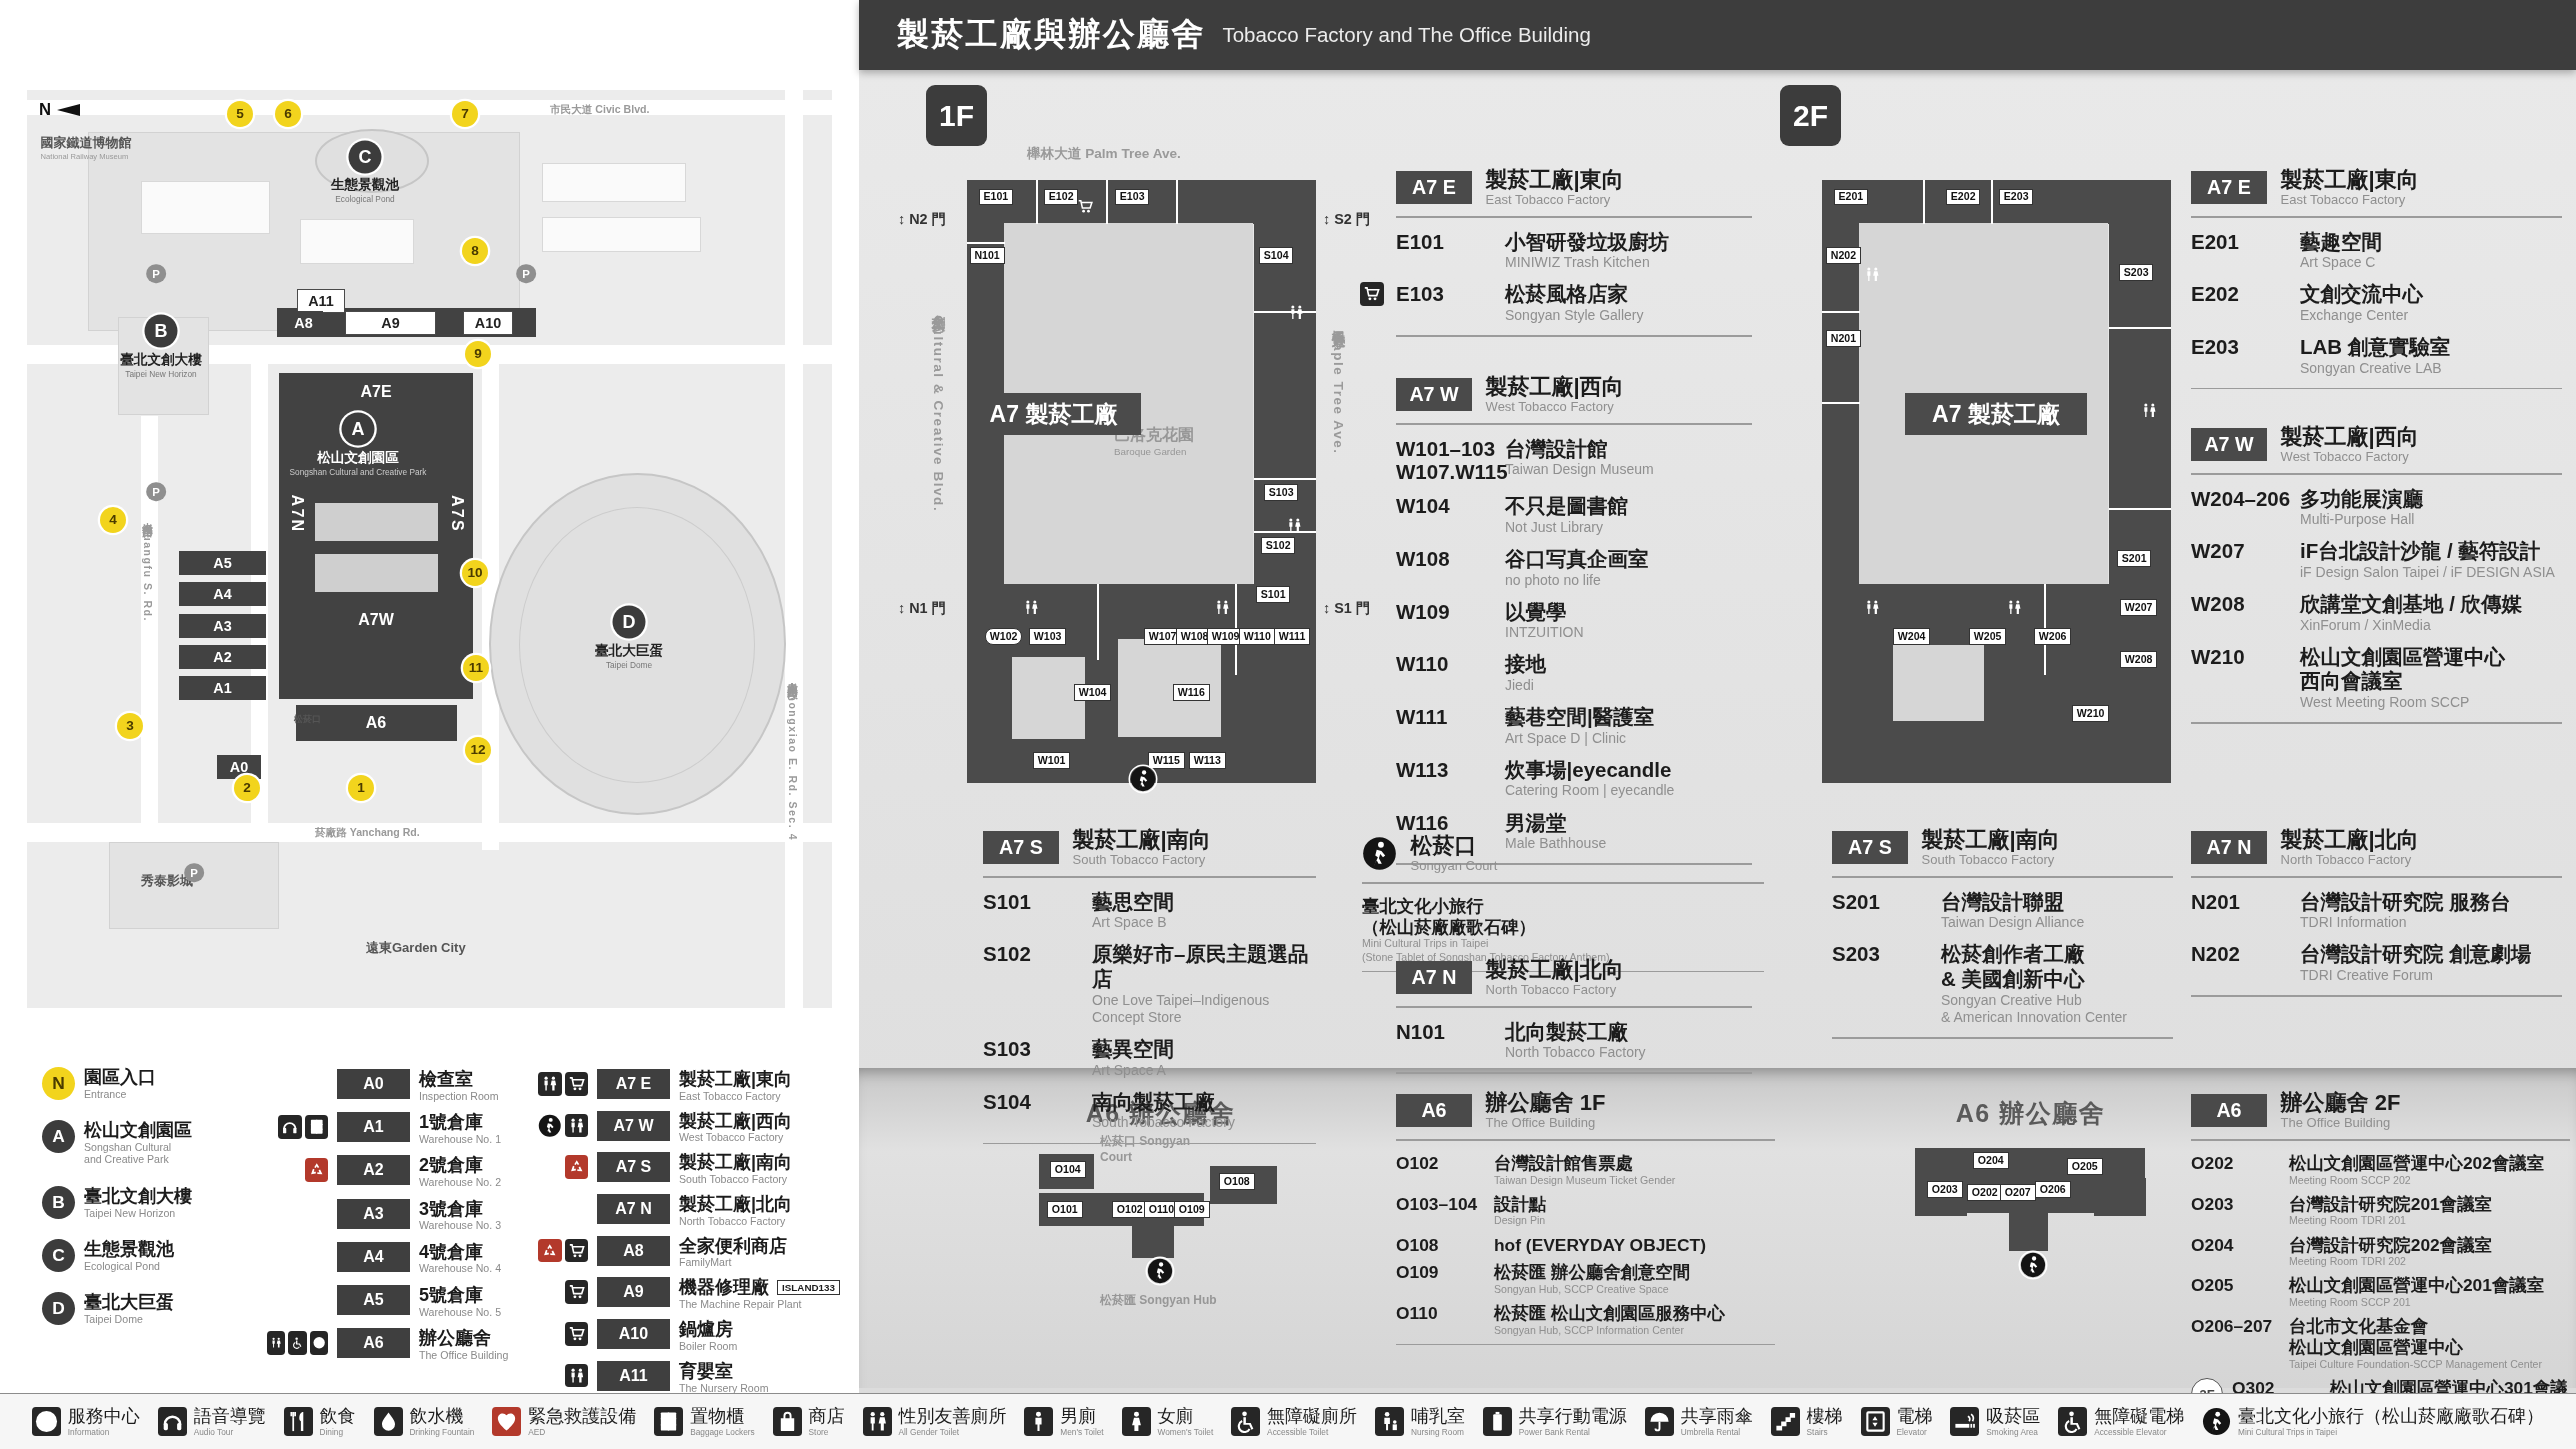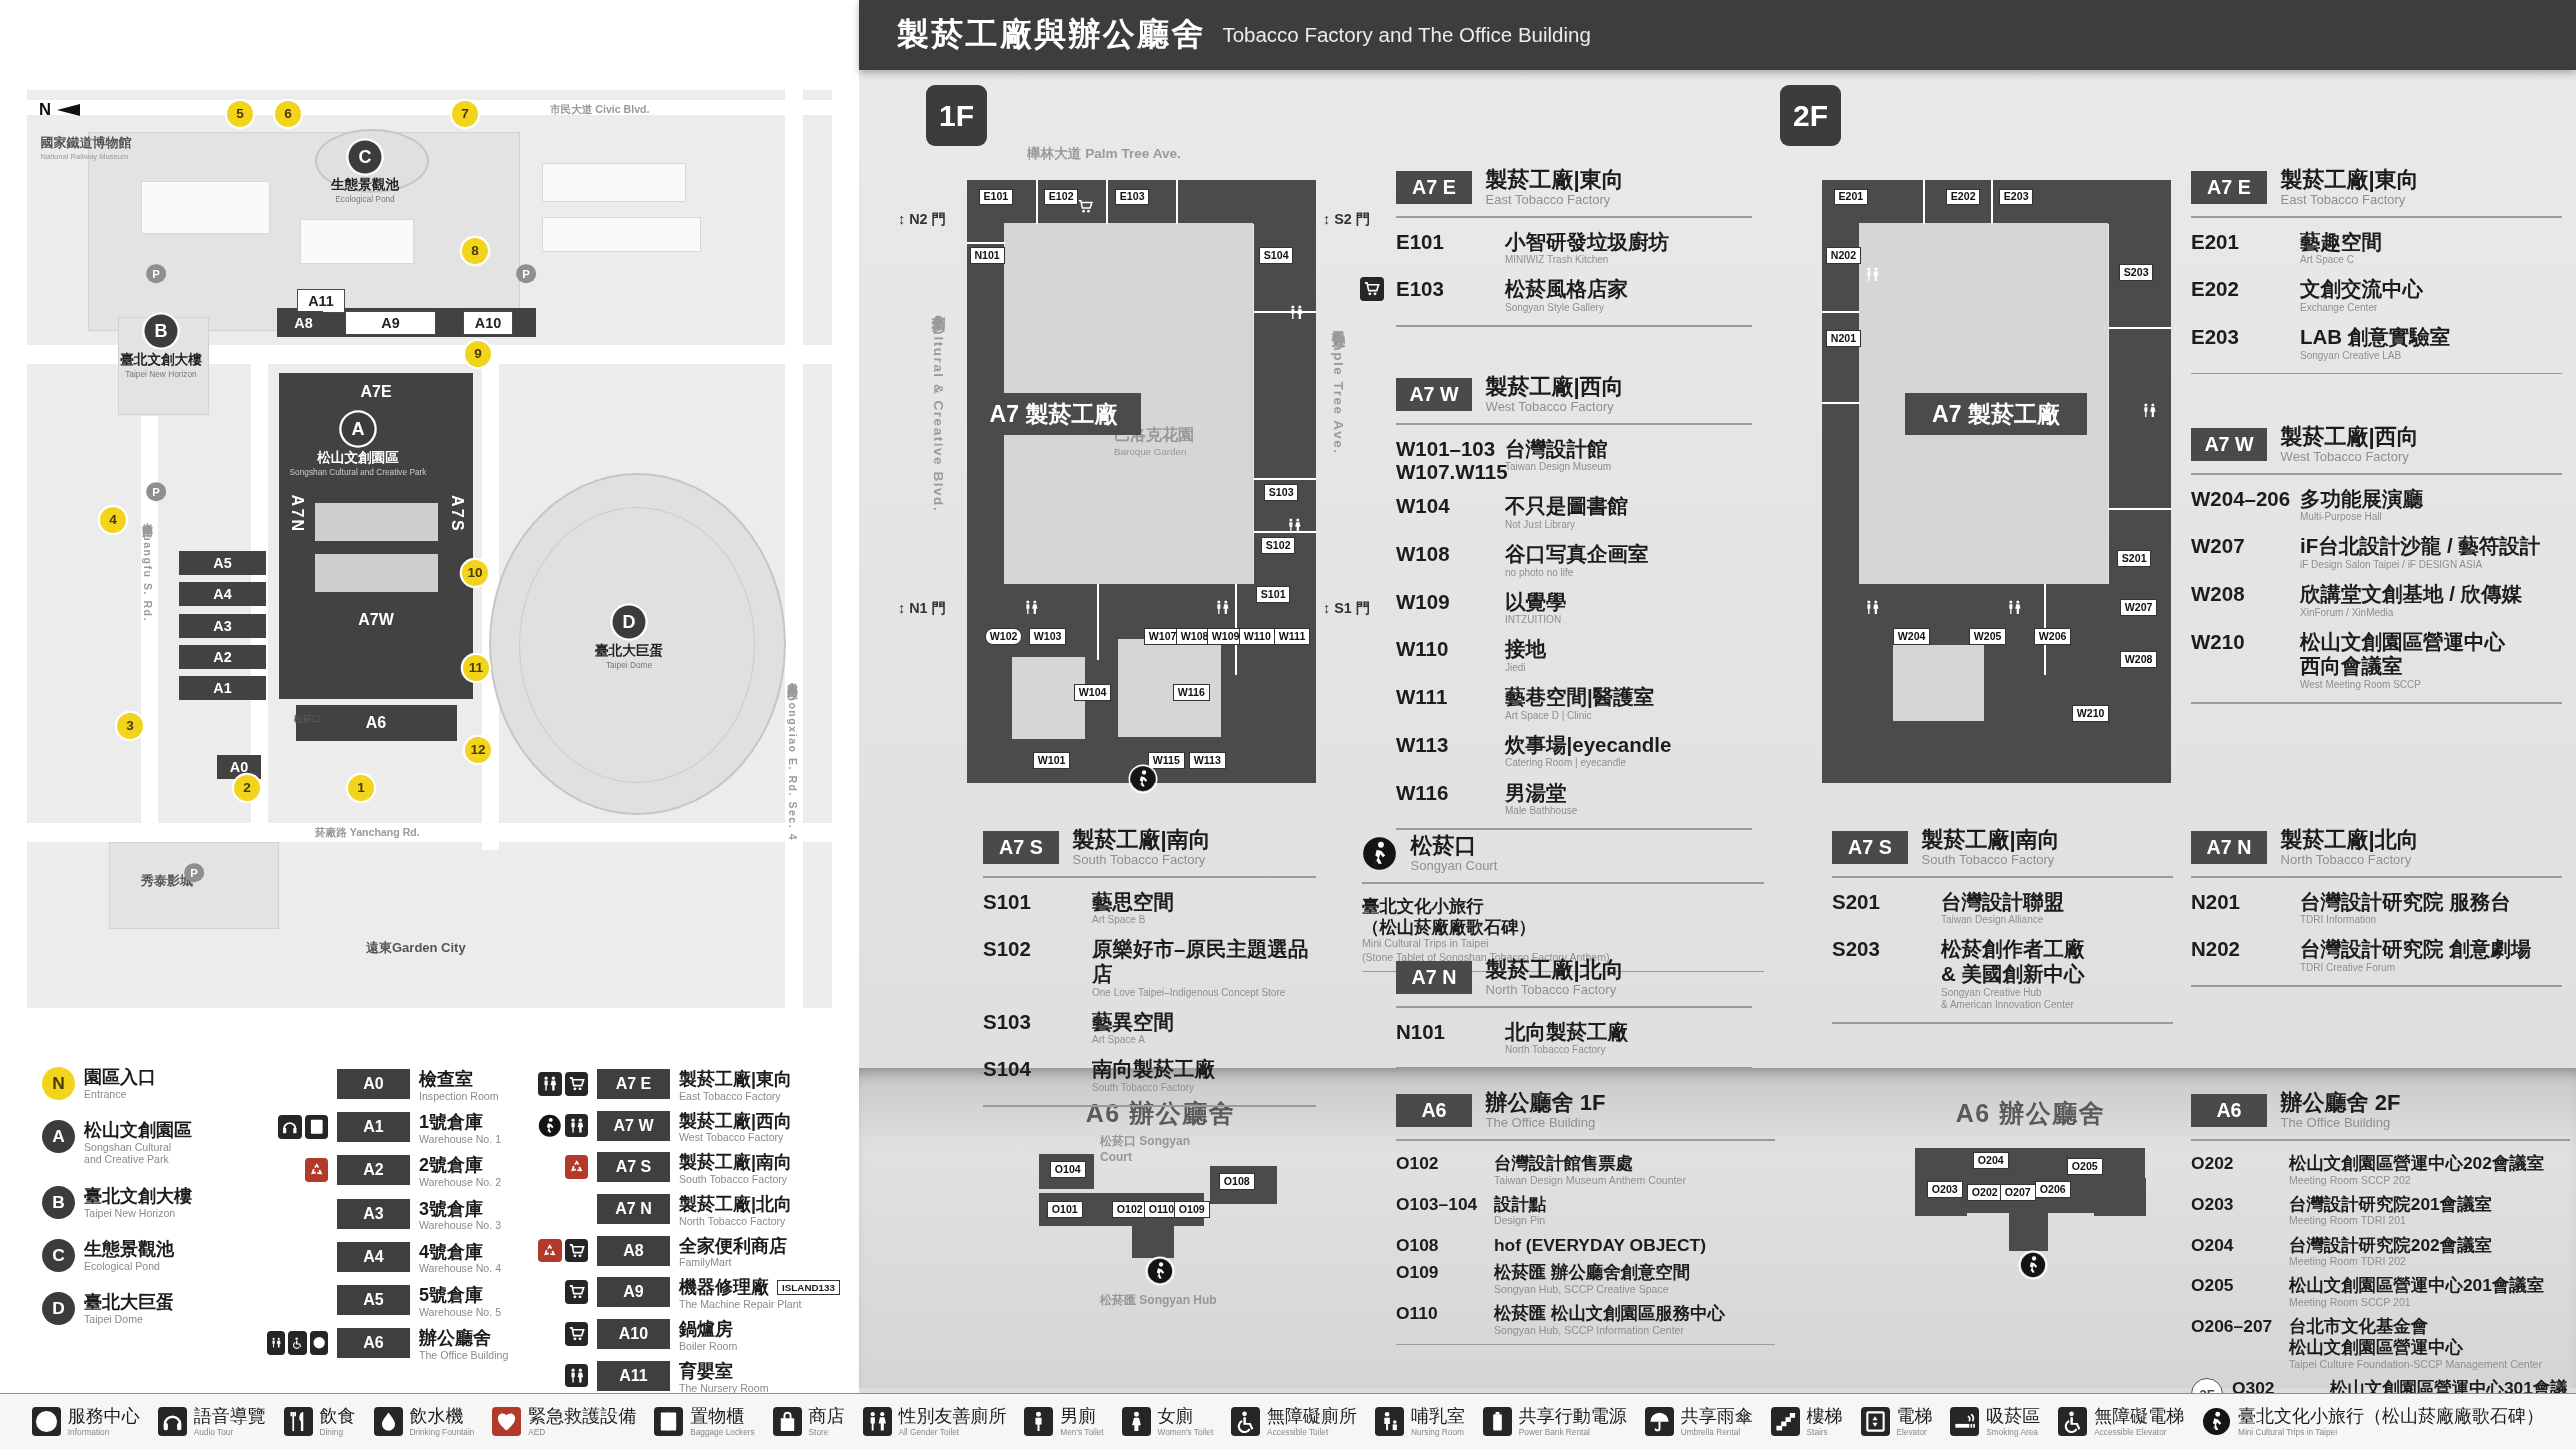--- a/index.html
+++ b/index.html
@@ -98,21 +98,21 @@
   .sec-head{display:flex;align-items:center;gap:13.6px}
   .sec-badge{background:#4a4a4a;color:#fff;font-size:19.7px;font-weight:bold;padding:5.3px 10.6px;min-width:76px;text-align:center;flex:0 0 auto}
   .sec-ic{width:35px;height:35px;flex:0 0 auto}
   .sec-titles .zh{display:block;font-size:22px;font-weight:bold;line-height:1.1}
   .sec-titles .en{display:block;font-size:13px;color:#8f8f8f}
   .sec-rule{height:1.5px;background:#9b9b9b;margin:9px 0 12px}
   .sec-endrule{height:1.5px;background:#9b9b9b;margin-top:1.5px}
   .srow{position:relative;display:flex;align-items:flex-start;gap:9px;margin-bottom:10.6px}
   .srow .code{width:100px;flex:0 0 auto;font-size:20.5px;font-weight:bold;white-space:pre-line;line-height:1.15}
   .srow .names .zh{display:block;font-size:20.5px;font-weight:bold;white-space:pre-line;line-height:1.2}
-  .srow .names .en{display:block;font-size:10px;color:#8f8f8f;white-space:pre-line;line-height:1.25}
+  .srow .names .en{display:block;font-size:14px;color:#8f8f8f;white-space:pre-line;line-height:1.25}
   .rowics{position:absolute;left:-36px;top:0;display:flex;gap:3px}
   .pfx{display:inline-flex;width:32px;height:32px;border:1.9px solid #555;border-radius:50%;align-items:center;justify-content:center;font-size:13px;font-weight:bold;color:#444;flex:0 0 auto;background:#fff}
   .sec.compact .srow{margin-bottom:6.8px}
   .sec.compact .srow .code{font-size:17.4px;width:89px}
   .sec.compact .srow .names .zh{font-size:17.4px}
   .sec.compact .srow .names .en{font-size:10.6px}
 
   
   #amenity-bar{left:0;top:1393px;width:2576px;height:57px;background:#f6f6f6;border-top:1.5px solid #8c8c8c;display:flex;align-items:center;justify-content:space-between;padding:0 32px;z-index:10}
   .am{display:flex;align-items:center;gap:6.8px}
@@ -1050,21 +1050,21 @@
           <span class="sec-titles">
             <span class="zh">辦公廳舍 1F</span>
             <span class="en">The Office Building</span>
           </span>
         </div>
         <div class="sec-rule"></div>
         <div class="srow">
           <span class="code">O102</span>
           <span class="names">
             <span class="zh">台灣設計館售票處</span>
-            <span class="en">Taiwan Design Museum Anthem Counter</span>
+            <span class="en">Taiwan Design Museum Ticket Gender</span>
           </span>
         </div>
         <div class="srow">
           <span class="code">O103–104</span>
           <span class="names">
             <span class="zh">設計點</span>
             <span class="en">Design Pin</span>
           </span>
         </div>
         <div class="srow">

